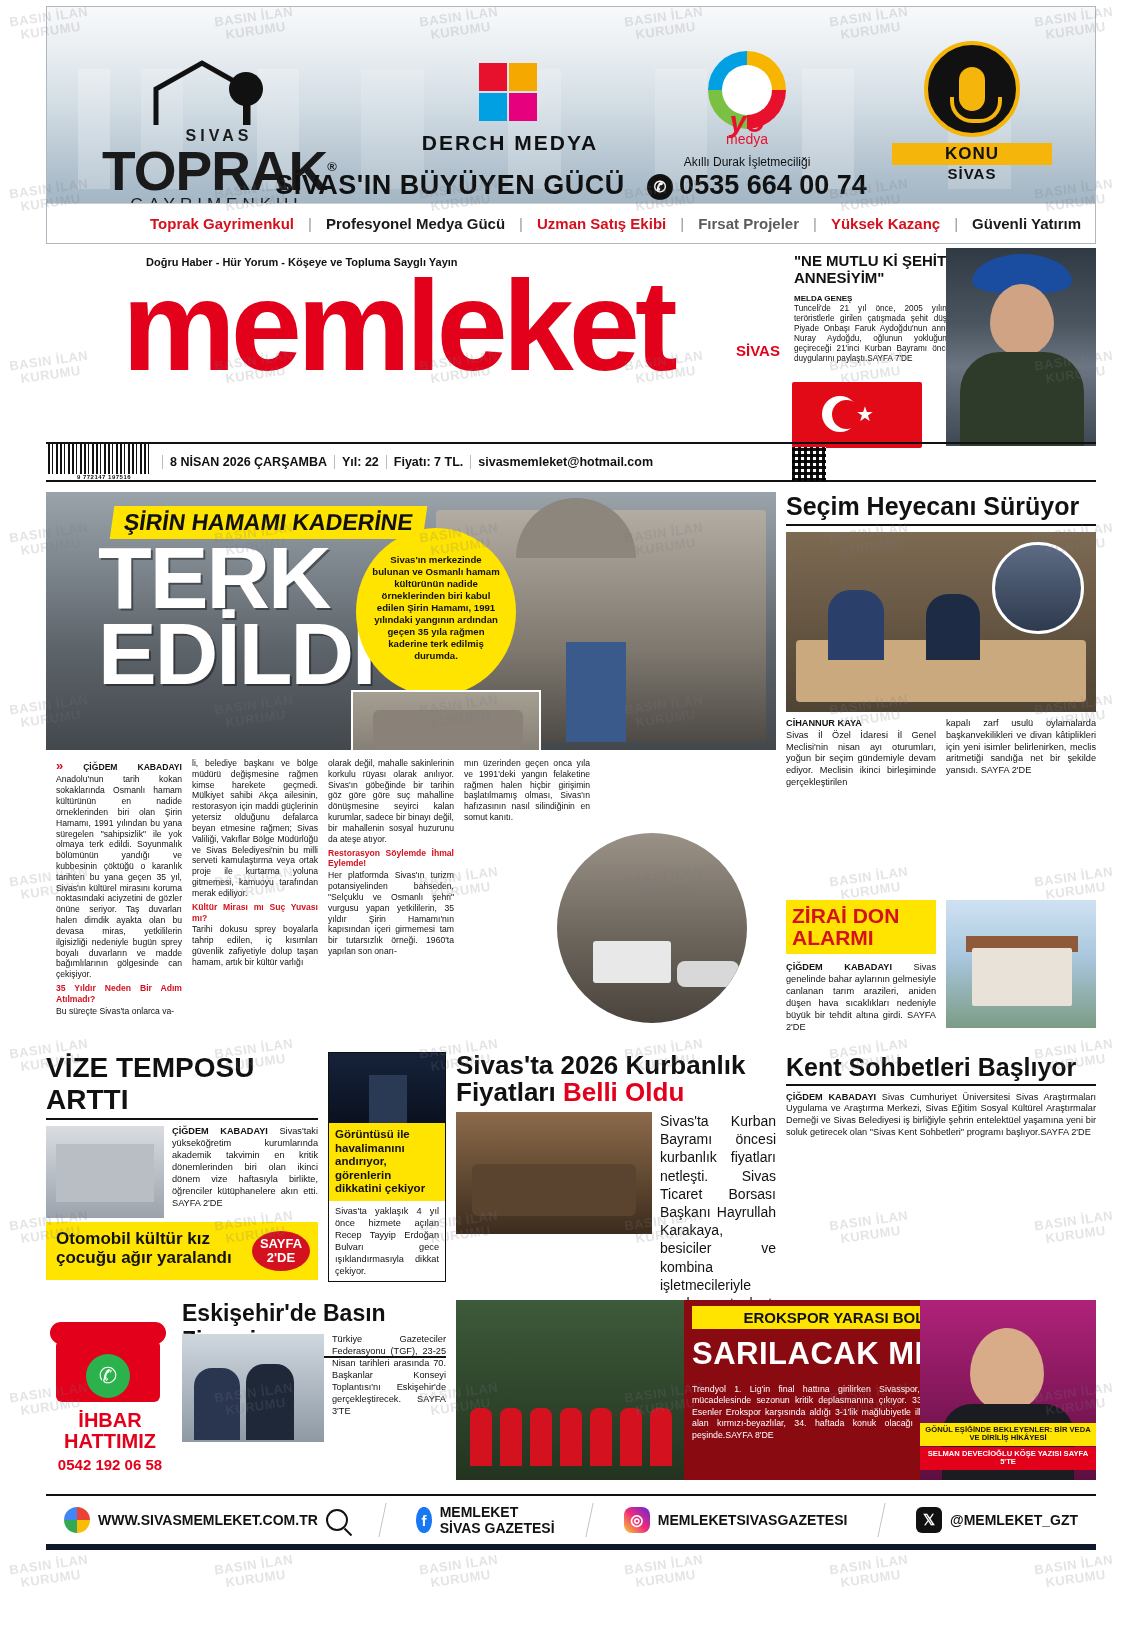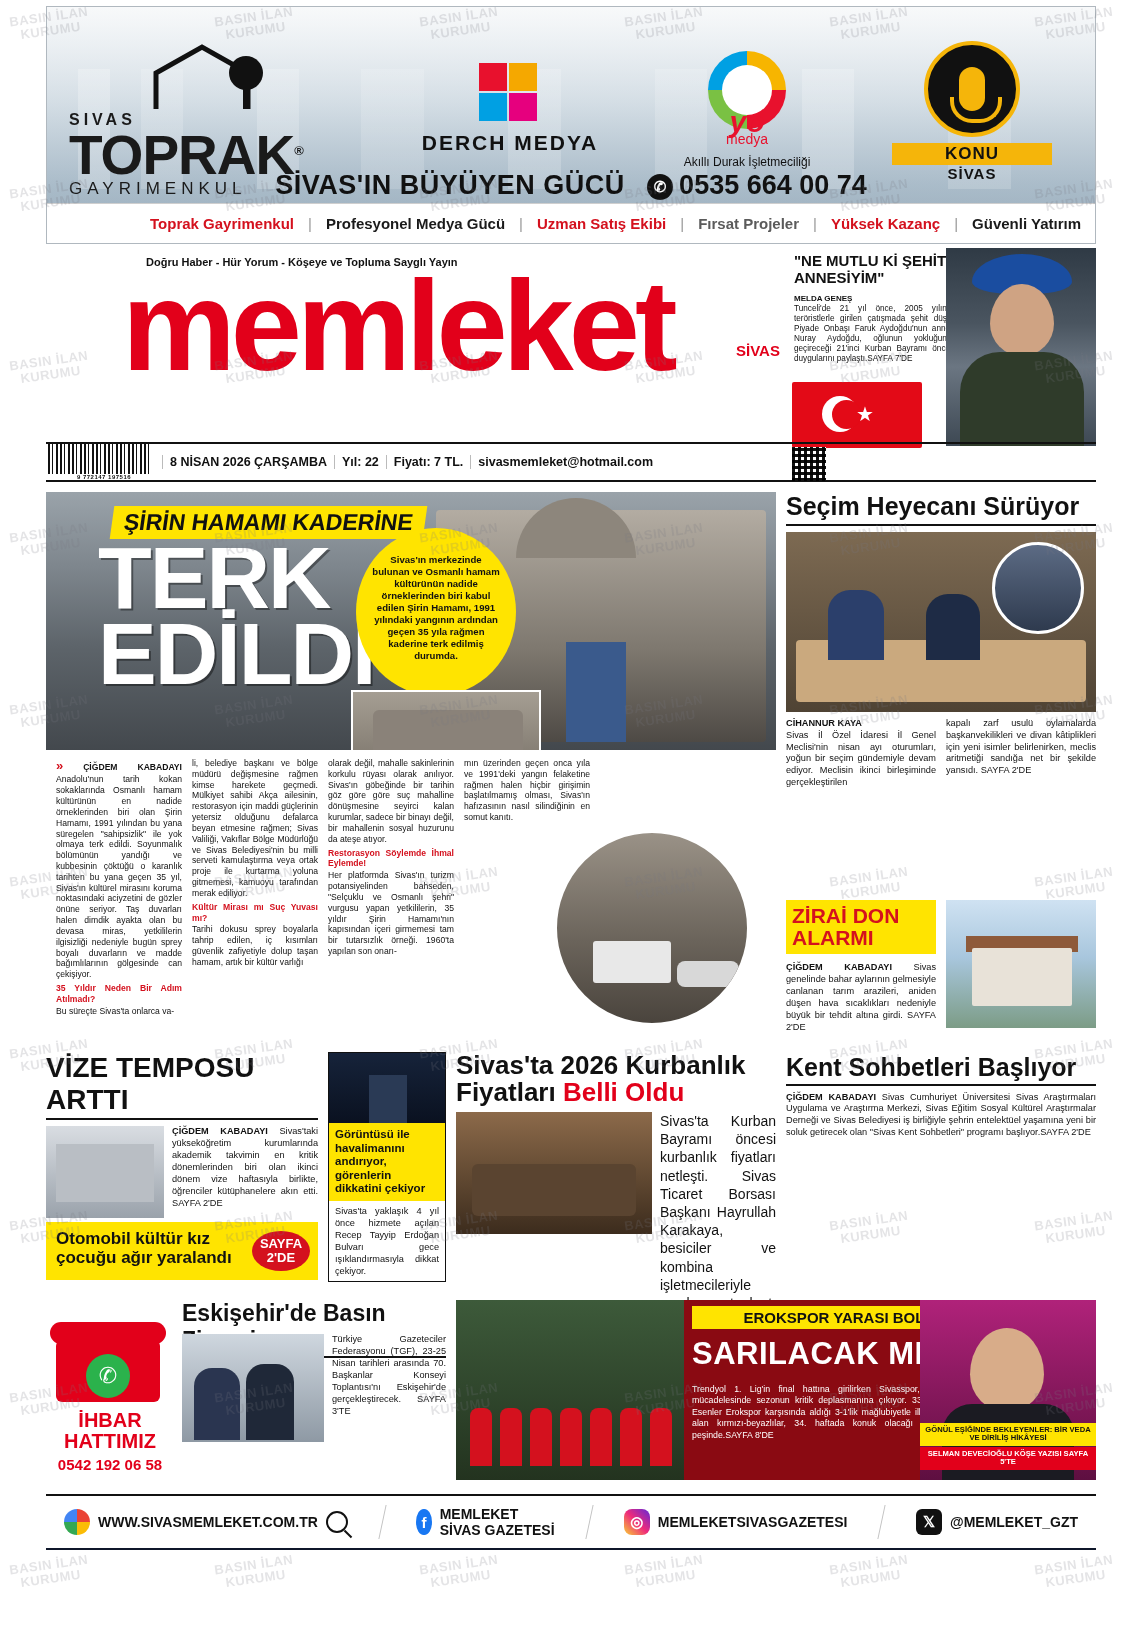--- a/index.html
+++ b/index.html
@@ -42,21 +42,21 @@
         transparent 0 3%, rgba(255,255,255,.35) 3% 6%, transparent 6% 9%,
         rgba(255,255,255,.25) 9% 13%, transparent 13% 20%,
         rgba(255,255,255,.3) 20% 24%, transparent 24% 30%,
         rgba(255,255,255,.22) 30% 36%, transparent 36% 44%,
         rgba(255,255,255,.28) 44% 49%, transparent 49% 58%,
         rgba(255,255,255,.25) 58% 63%, transparent 63% 72%,
         rgba(255,255,255,.3) 72% 77%, transparent 77% 86%,
         rgba(255,255,255,.25) 86% 92%, transparent 92% 100%);
     opacity:.7;
   }
-  .toprak { position:absolute; left:22px; top:36px; width:300px; color:#1a1a1a;}
+  .toprak { position:absolute; left:22px; top:52px; width:300px; text-align:center; color:#1a1a1a;}
   .toprak .house {
     width:138px; height:72px; margin:0 auto 2px; position:relative;
   }
   .toprak .house svg { display:block; }
   .toprak .sivas { font-size:16px; letter-spacing:4px; font-weight:bold; margin-top:-6px;}
   .toprak .tword { font-size:55px; font-weight:bold; letter-spacing:-1px; line-height:.95; }
   .toprak .reg { font-size:13px; vertical-align:super; }
   .toprak .sub { font-size:17px; letter-spacing:5px; margin-top:-2px; }
 
   .derch { position:absolute; left:368px; top:56px; width:190px; text-align:center;}
@@ -229,21 +229,21 @@
   .erokspor .hdr{position:absolute;left:236px;top:6px;width:320px;background:#ffe400;color:#111;font-size:15px;font-weight:bold;padding:3px 8px;text-align:center;}
   .erokspor .big{position:absolute;left:236px;top:36px;width:340px;color:#fff;font-size:31px;font-weight:bold;letter-spacing:.5px;}
   .erokspor .tx{position:absolute;left:236px;top:84px;width:340px;color:#fff;font-size:8.8px;line-height:1.3;text-align:justify;}
   .erokspor .manph{position:absolute;right:0;top:0;width:176px;height:180px;background:linear-gradient(180deg,#b0227a,#5e0f40);}
   .erokspor .manph .face{position:absolute;left:50px;top:28px;width:74px;height:84px;background:#d8ac89;border-radius:50%/55% 55% 45% 45%;}
   .erokspor .manph .suit{position:absolute;left:22px;top:104px;width:132px;height:76px;background:#1b1b22;border-radius:30px 30px 0 0;}
   .erokspor .mcap1{position:absolute;right:0;bottom:34px;width:176px;background:#ffe400;color:#111;font-size:7.6px;font-weight:bold;text-align:center;padding:3px 2px;line-height:1.15;}
   .erokspor .mcap2{position:absolute;right:0;bottom:10px;width:176px;background:#e2001a;color:#fff;font-size:7.6px;font-weight:bold;text-align:center;padding:3px 2px;line-height:1.15;}
 
   
-  .footer{position:absolute;left:46px;top:1494px;width:1050px;height:56px;border-top:2px solid #111;border-bottom:2px solid #0f172a;
+  .footer{position:absolute;left:46px;top:1494px;width:1050px;height:56px;border-top:2px solid #111;border-bottom:6px solid #0f172a;
     display:flex;align-items:center;gap:16px;font-size:14px;font-weight:bold;color:#111;}
   .footer .item{display:flex;align-items:center;gap:8px;padding:0 18px;}
   .footer .sep{width:1px;height:34px;background:#c4c4c4;transform:skewX(-12deg);}
   .ic{width:26px;height:26px;border-radius:50%;display:inline-flex;align-items:center;justify-content:center;color:#fff;font-size:15px;font-weight:bold;}
   .ic.g{background:conic-gradient(#ea4335 0 25%,#fbbc05 25% 50%,#34a853 50% 75%,#4285f4 75% 100%);}
   .ic.f{background:#1877f2;}
   .ic.i{background:linear-gradient(45deg,#f9ce34,#ee2a7b,#6228d7);border-radius:8px;}
   .ic.x{background:#111;border-radius:6px;}
   .footer .search{width:22px;height:22px;border:2px solid #111;border-radius:50%;position:relative;}
   .footer .search:after{content:"";position:absolute;right:-7px;bottom:-4px;width:10px;height:2px;background:#111;transform:rotate(45deg);}

